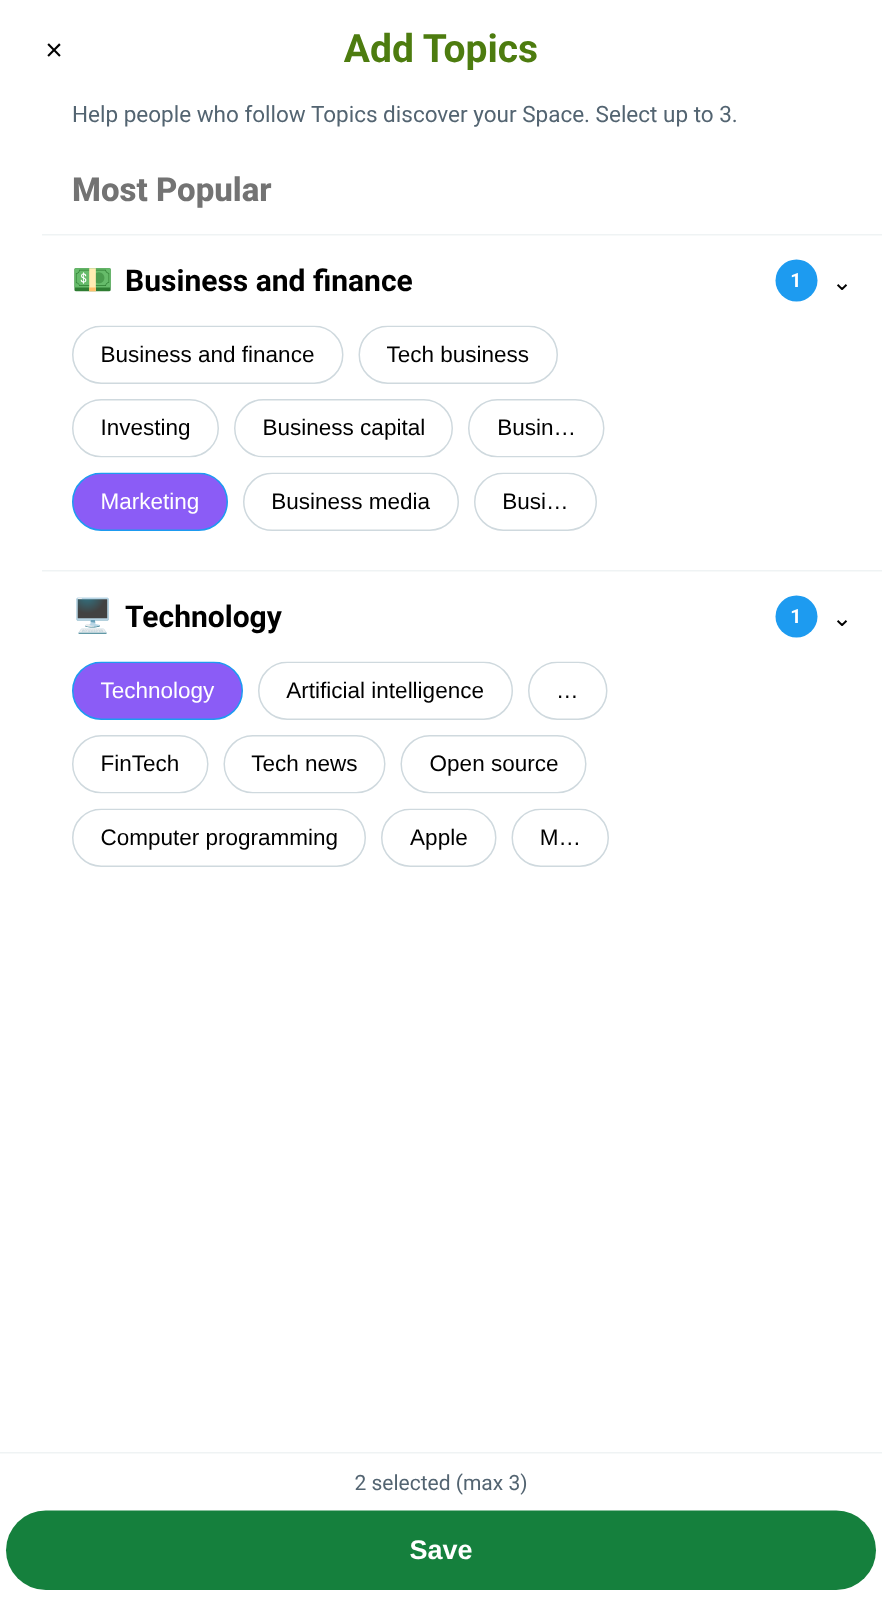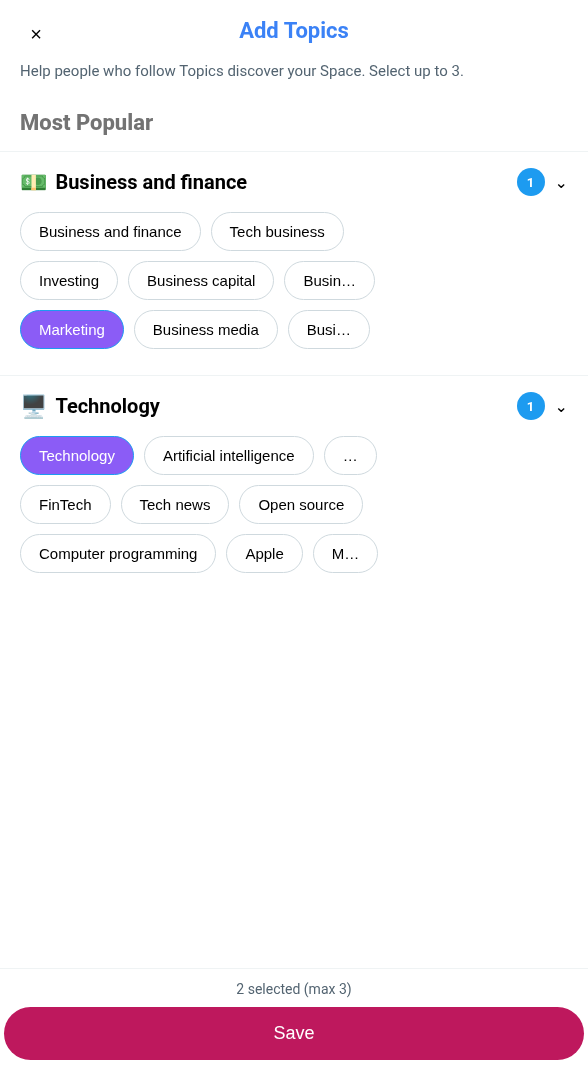--- a/index.html
+++ b/index.html
@@ -35,23 +35,23 @@
       align-items: center;
       justify-content: center;
       cursor: pointer;
       font-size: 20px;
       color: #000;
       background: none;
       border: none;
     }
 
     .page-title {
-      font-size: 22px;
-      font-weight: 700;
-      color: #3b82f6;
+      font-size: 26px;
+      font-weight: 700;
+      color: #4d7c0f;
     }
 
     .subtitle {
       padding: 8px 20px 20px;
       font-size: 15px;
       color: #536471;
       line-height: 1.4;
     }
 
     .section-title {
@@ -147,31 +147,32 @@
       text-align: center;
       font-size: 14px;
       color: #536471;
       margin-bottom: 10px;
     }
 
     .save-btn {
       width: 100%;
       padding: 16px;
       border-radius: 50px;
-      background: #be185d;
+      background: #15803d;
       color: #fff;
       font-size: 18px;
-      font-weight: 400;
+      font-weight: 700;
       border: none;
       cursor: pointer;
       text-align: center;
     }
 
     .main-content {
       padding-bottom: 120px;
+      margin-left: 28px;
     }
   </style>
 </head>
 <body>
 
 <div class="header">
   <button class="close-btn">
     <span>×</span>
   </button>
   <span class="page-title">Add Topics</span>

